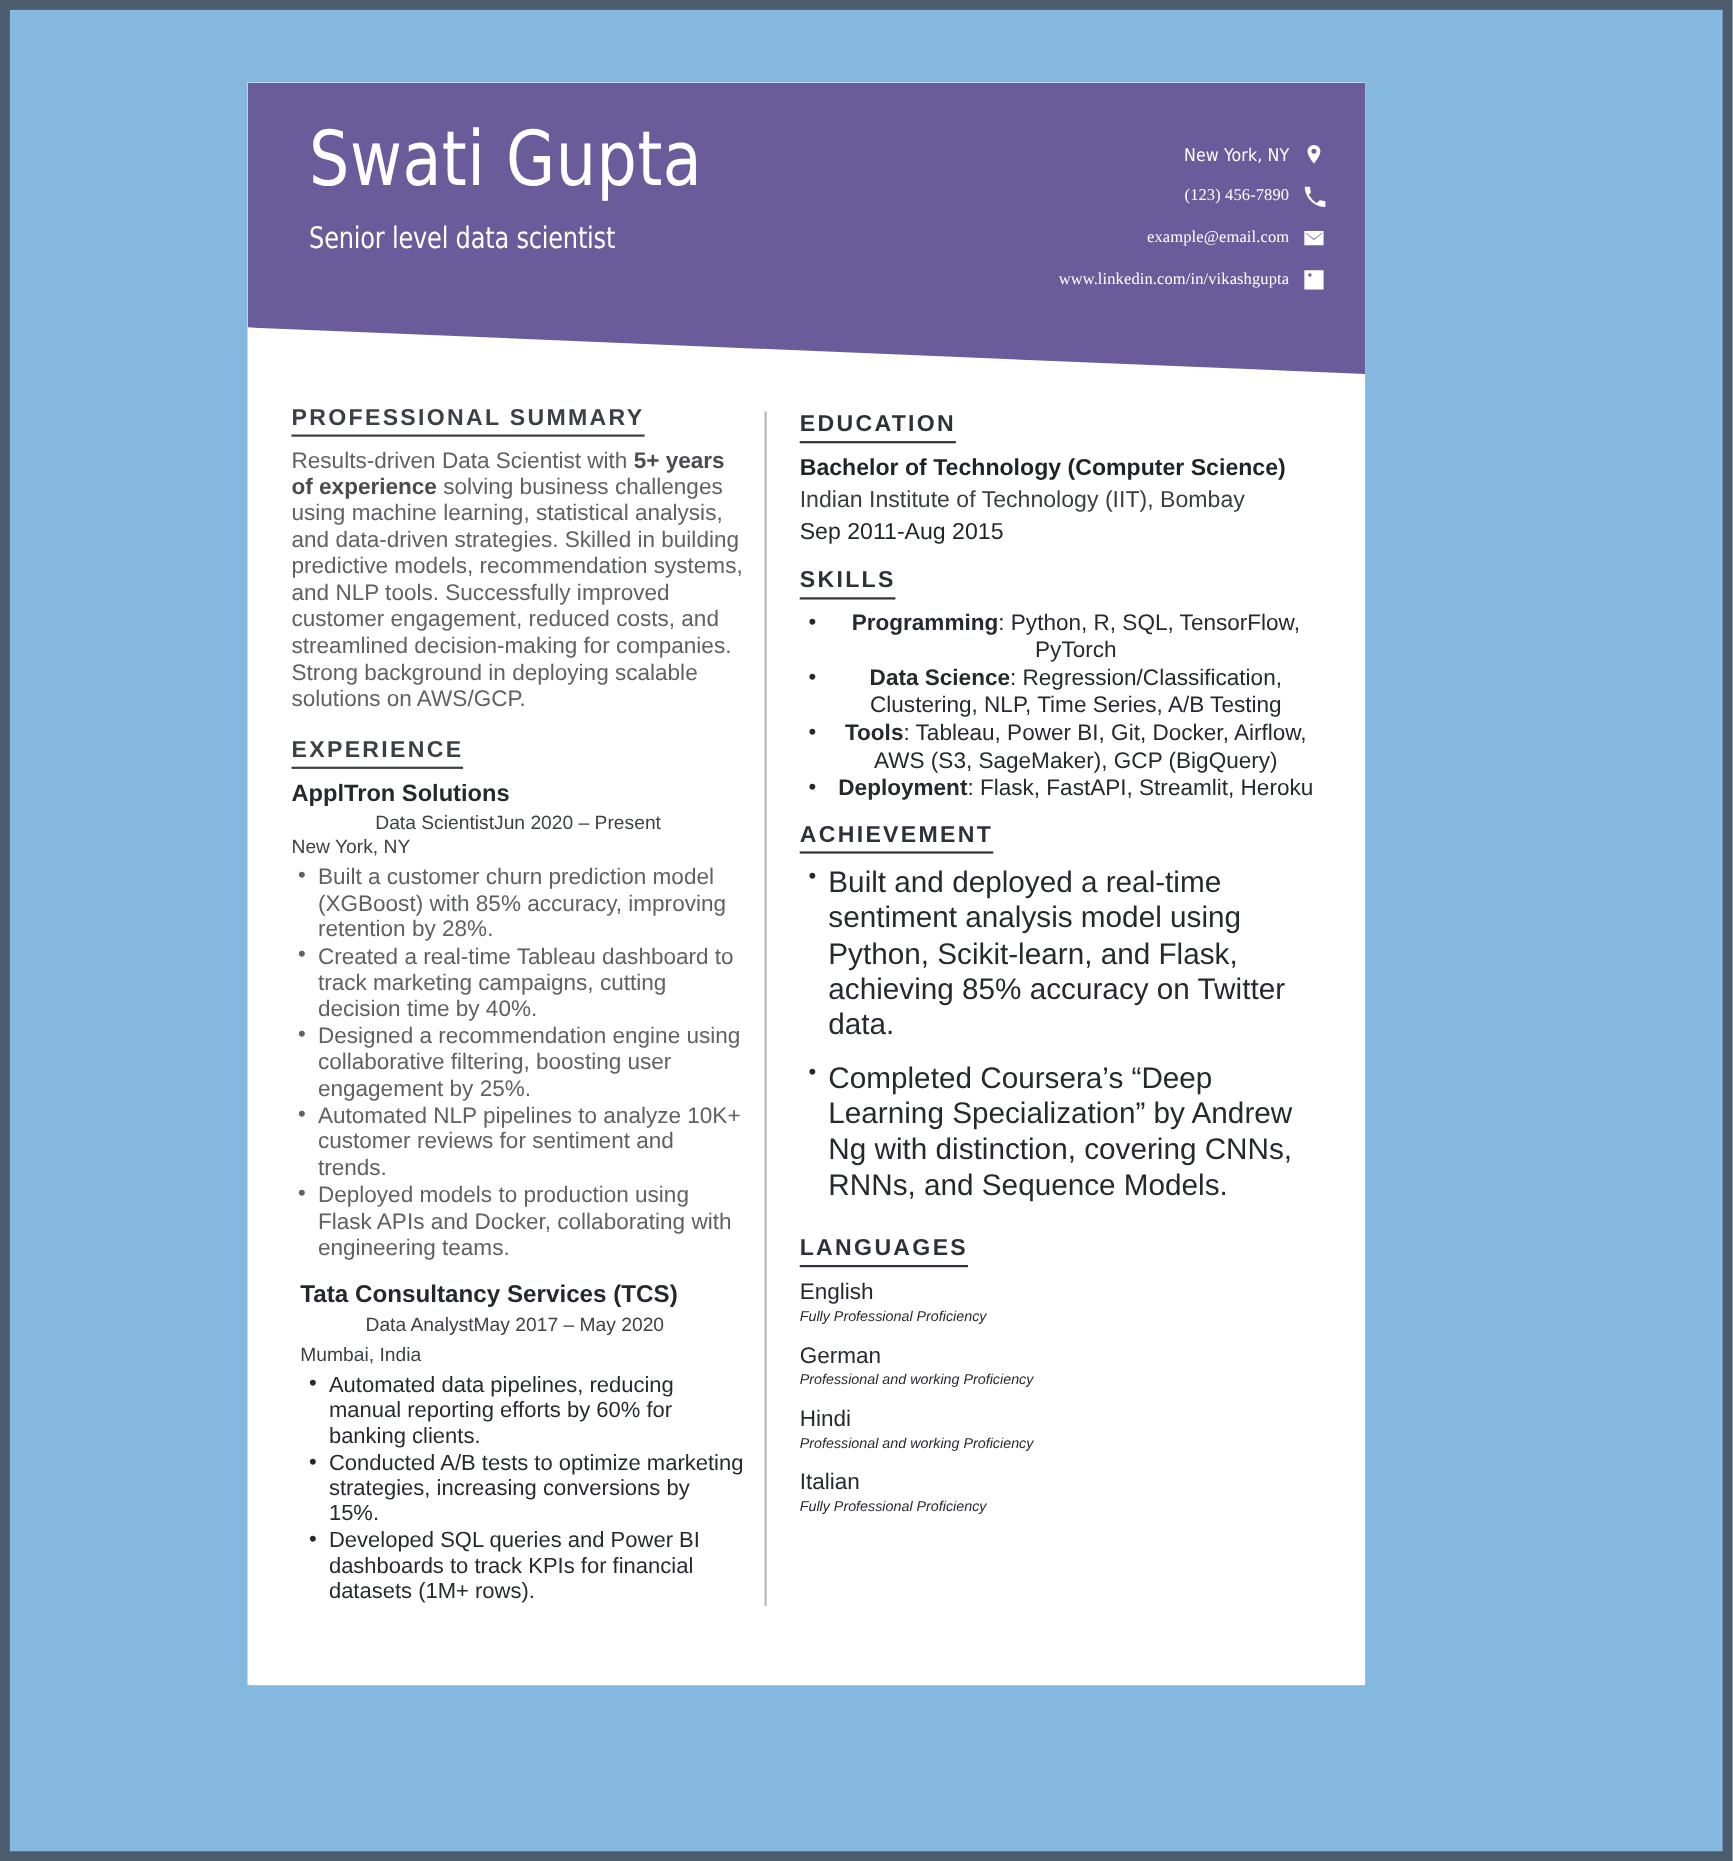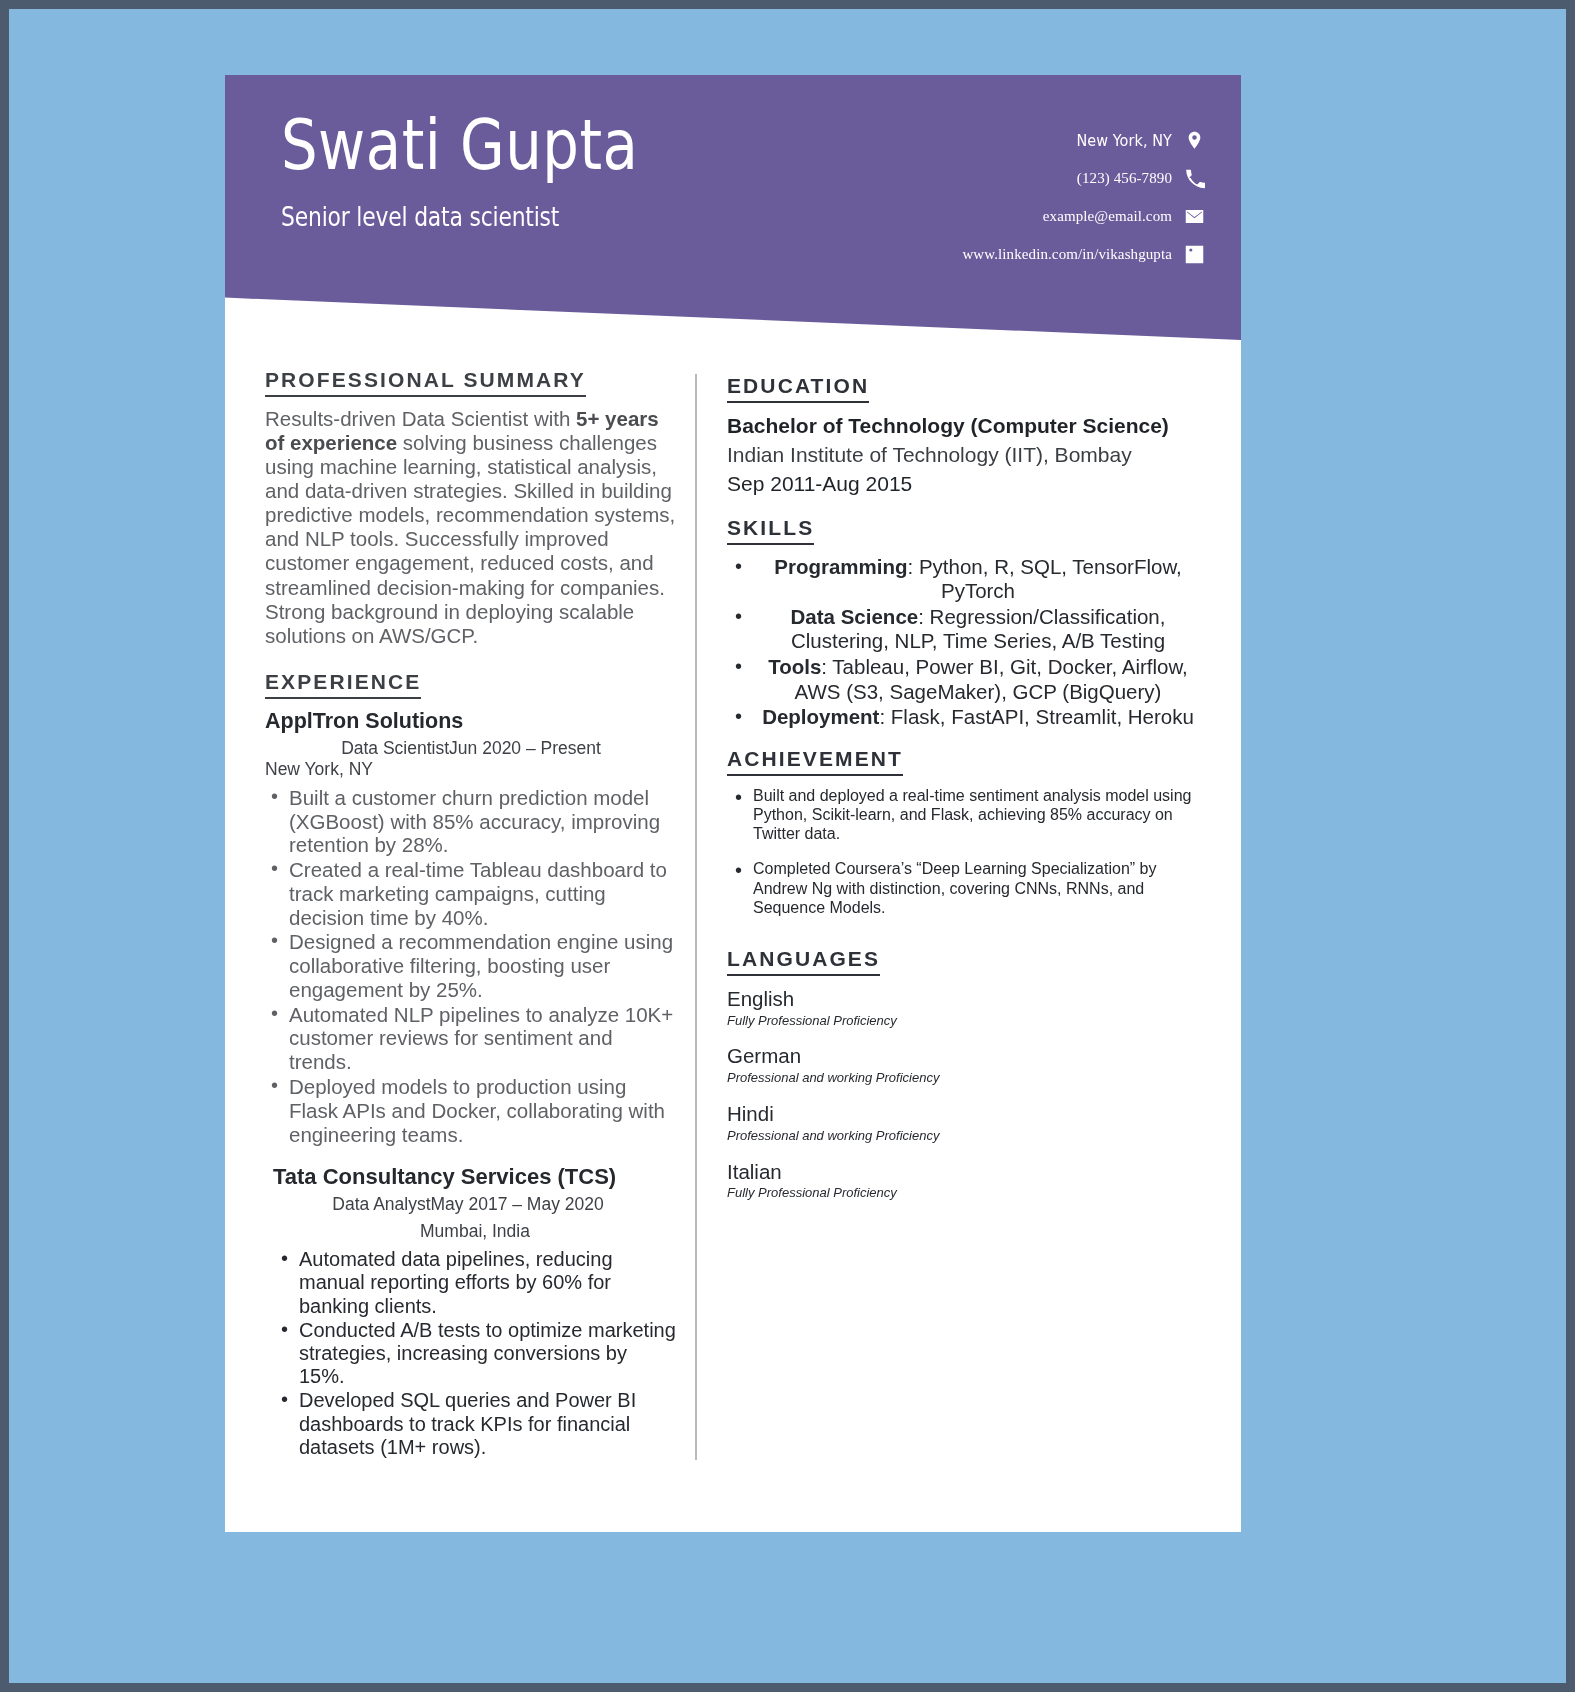--- a/index.html
+++ b/index.html
@@ -140,21 +140,21 @@
     color: #3e4146;
     line-height: 1.2;
   }
   .role-line.indent { padding-left: 8px; padding-right: 14px; }
   .loc-line {
     font-size: 17.5px;
     color: #3e4146;
     line-height: 1.2;
     margin-bottom: 6px;
   }
-  .loc-line.indent { padding-left: 8px; margin-top: 6px; text-align: center; }
+  .loc-line.indent { padding-left: 8px; margin-top: 6px; }
 
   ul.bullets {
     list-style: none;
     margin: 0;
     padding: 0;
   }
   ul.bullets li {
     position: relative;
     padding-left: 24px;
     font-size: 20.5px;
@@ -219,21 +219,21 @@
   ul.skills li b { font-weight: bold; }
 
   ul.achieve {
     list-style: none;
     margin: 0;
     padding: 0;
   }
   ul.achieve li {
     position: relative;
     padding-left: 26px;
-    font-size: 16px;
+    font-size: 27px;
     line-height: 1.2;
     color: #26292e;
     margin-bottom: 16px;
   }
   ul.achieve li::before {
     content: "\2022";
     position: absolute;
     left: 8px;
     top: -1px;
     font-size: 20px;

